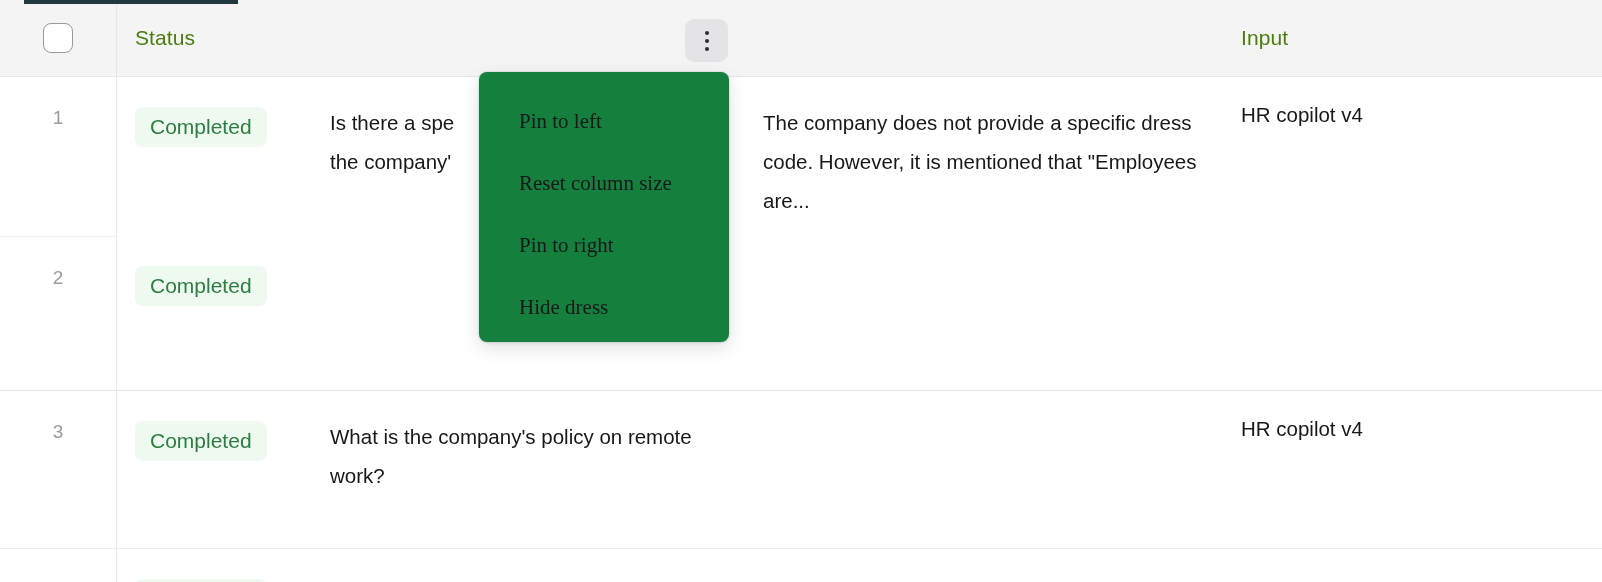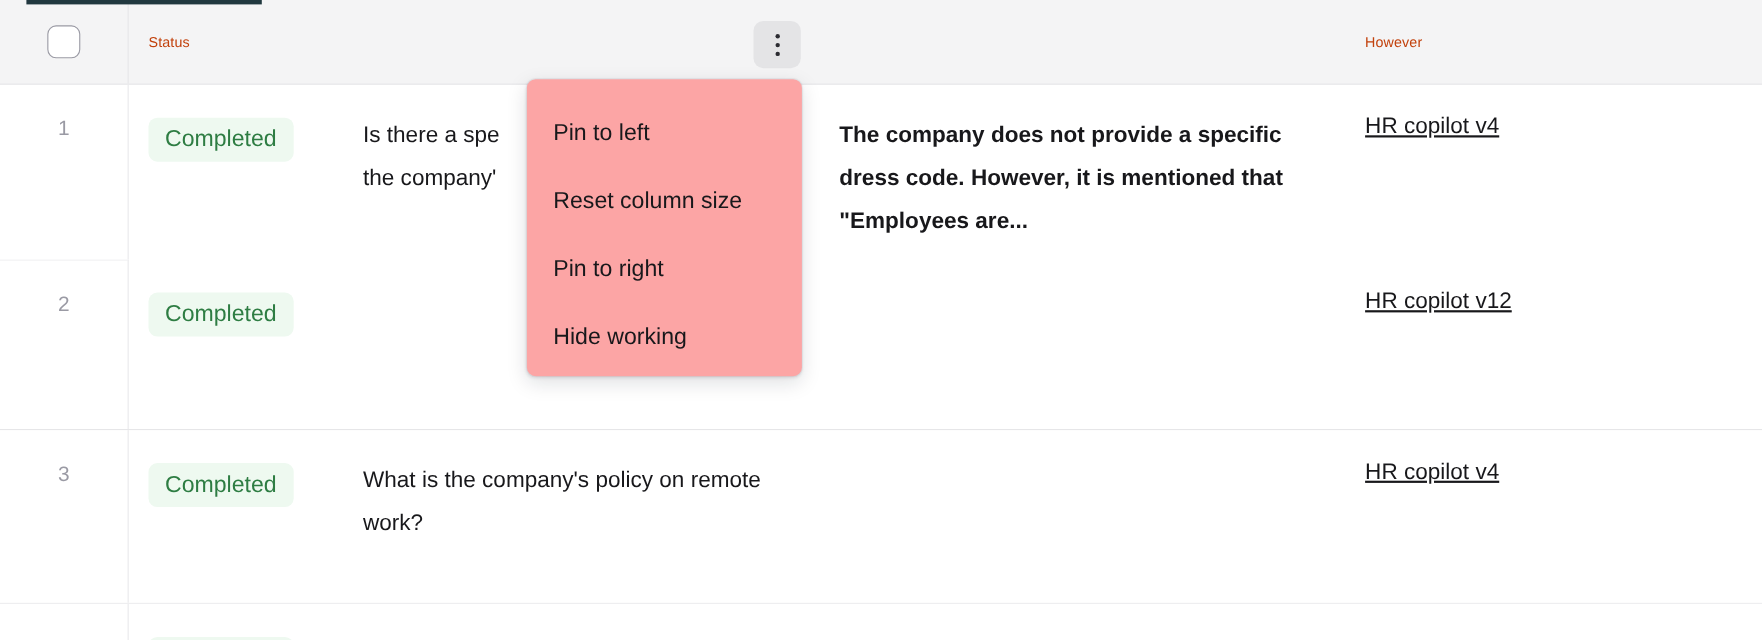--- a/index.html
+++ b/index.html
@@ -45,22 +45,22 @@
   }
   .grid-header .hdr-cell {
     position: absolute;
     top: 0;
     height: 76px;
     display: flex;
     align-items: center;
     box-sizing: border-box;
   }
   .hdr-label {
-    font-size: 13px;
-    color: #c2410c;
+    font-size: 21px;
+    color: #4d7c0f;
     letter-spacing: 0.1px;
     white-space: nowrap;
   }
 
   
   .hdr-select {
     left: 0;
     width: 117px;
     justify-content: center;
     border-right: 1px solid #e6e6e8;
@@ -128,21 +128,21 @@
     position: absolute;
     top: 0;
     height: 100%;
     box-sizing: border-box;
   }
   .c-num { left: 0; width: 117px; border-right: 1px solid #e9e9eb;
            display: flex; justify-content: center; padding-top: 30px; }
   .c-num.hairline { border-top: 1px solid #f1f1f3; }
   .c-status { left: 117px; width: 212px; padding: 30px 0 0 18px; }
   .c-input  { left: 329px; width: 433px; padding: 26px 34px 0 1px; }
-  .c-expected { left: 762px; width: 478px; padding: 26px 36px 0 1px; font-weight: bold; }
+  .c-expected { left: 762px; width: 478px; padding: 26px 36px 0 1px; }
   .c-entity { left: 1240px; width: 362px; padding: 26px 20px 0 1px; }
 
   .rownum {
     font-size: 19px;
     color: #9a9aa4;
   }
 
   .badge {
     display: inline-block;
     background: #eef9f0;
@@ -152,37 +152,38 @@
     border-radius: 8px;
     line-height: 1.05;
     white-space: nowrap;
   }
 
   .celltext {
     font-size: 20.5px;
     line-height: 39px;
     color: #18181b;
   }
-  .celltext.entity { line-height: 1.2; text-decoration: underline; }
+  .celltext.entity { line-height: 1.2; }
 
   
   .menu {
     position: absolute;
     left: 479px;
     top: 72px;
     width: 250px;
     height: 270px;
-    background: #fca5a5;
+    background: #15803d;
     border-radius: 8px;
     box-shadow: 0 1px 3px rgba(16,24,40,0.10),
                 0 6px 18px rgba(16,24,40,0.13),
                 0 0 0 1px rgba(16,24,40,0.04);
-    padding: 18px 0;
+    padding: 18px 16px;
     box-sizing: border-box;
     z-index: 50;
+    font-family: Liberation Serif, serif;
   }
   .menu-item {
     height: 62px;
     display: flex;
     align-items: center;
     padding: 0 24px;
     font-size: 21px;
     color: #18181b;
     cursor: pointer;
     white-space: nowrap;
@@ -201,21 +202,21 @@
       <div class="checkbox"></div>
     </div>
 
     <div class="hdr-cell hdr-status">
       <span class="hdr-label">Status</span>
     </div>
 
 
 
     <div class="hdr-cell hdr-entity">
-      <span class="hdr-label">However</span>
+      <span class="hdr-label">Input</span>
     </div>
 
     <div class="kebab-btn">
       <i></i>
       <i></i>
       <i></i>
     </div>
   </div>
 
   <div class="grid-body">
@@ -247,23 +248,20 @@
       </div>
       <div class="cell c-status">
         <span class="badge">Completed</span>
       </div>
       <div class="cell c-input">
         <div class="celltext"></div>
       </div>
       <div class="cell c-expected">
         <div class="celltext"></div>
       </div>
-      <div class="cell c-entity">
-        <div class="celltext entity">HR copilot v12</div>
-      </div>
     </div>
 
     <div class="row row-3">
       <div class="cell c-num">
         <span class="rownum">3</span>
       </div>
       <div class="cell c-status">
         <span class="badge">Completed</span>
       </div>
       <div class="cell c-input">
@@ -287,17 +285,17 @@
     <div class="menu-item">
       <span>Pin to left</span>
     </div>
     <div class="menu-item">
       <span>Reset column size</span>
     </div>
     <div class="menu-item">
       <span>Pin to right</span>
     </div>
     <div class="menu-item">
-      <span>Hide working</span>
+      <span>Hide dress</span>
     </div>
   </div>
 
 </div>
 
 </body></html>

